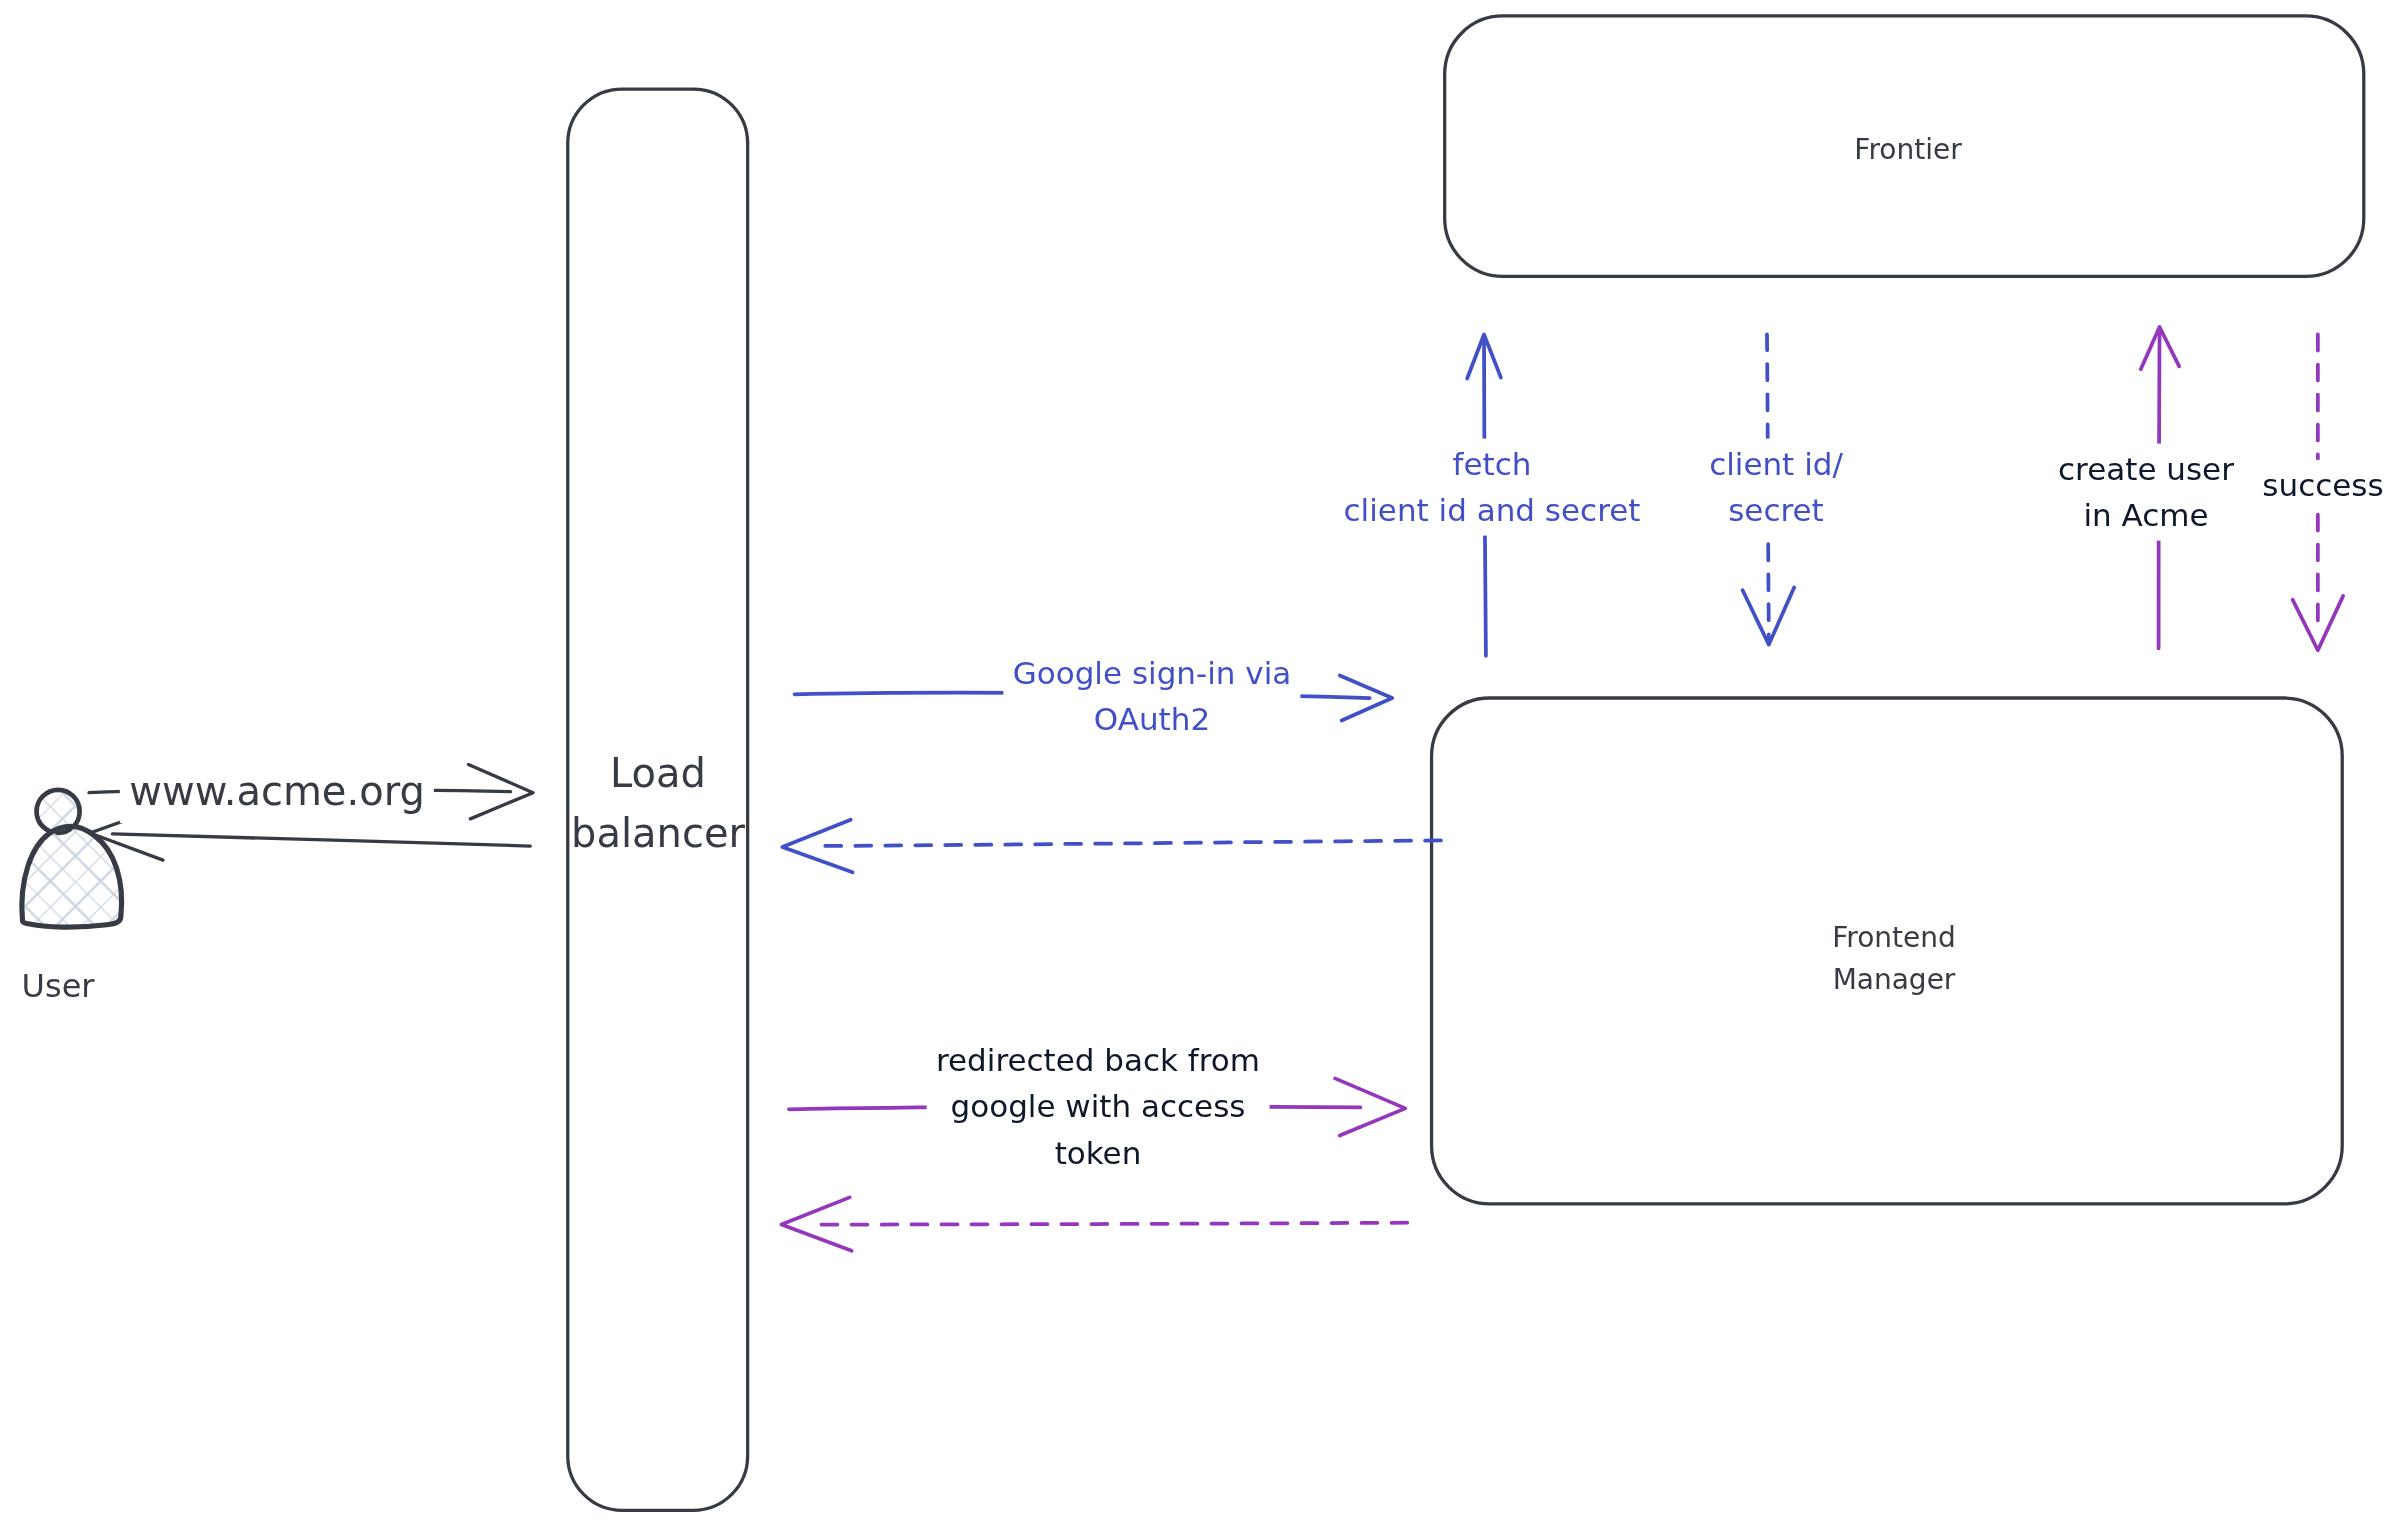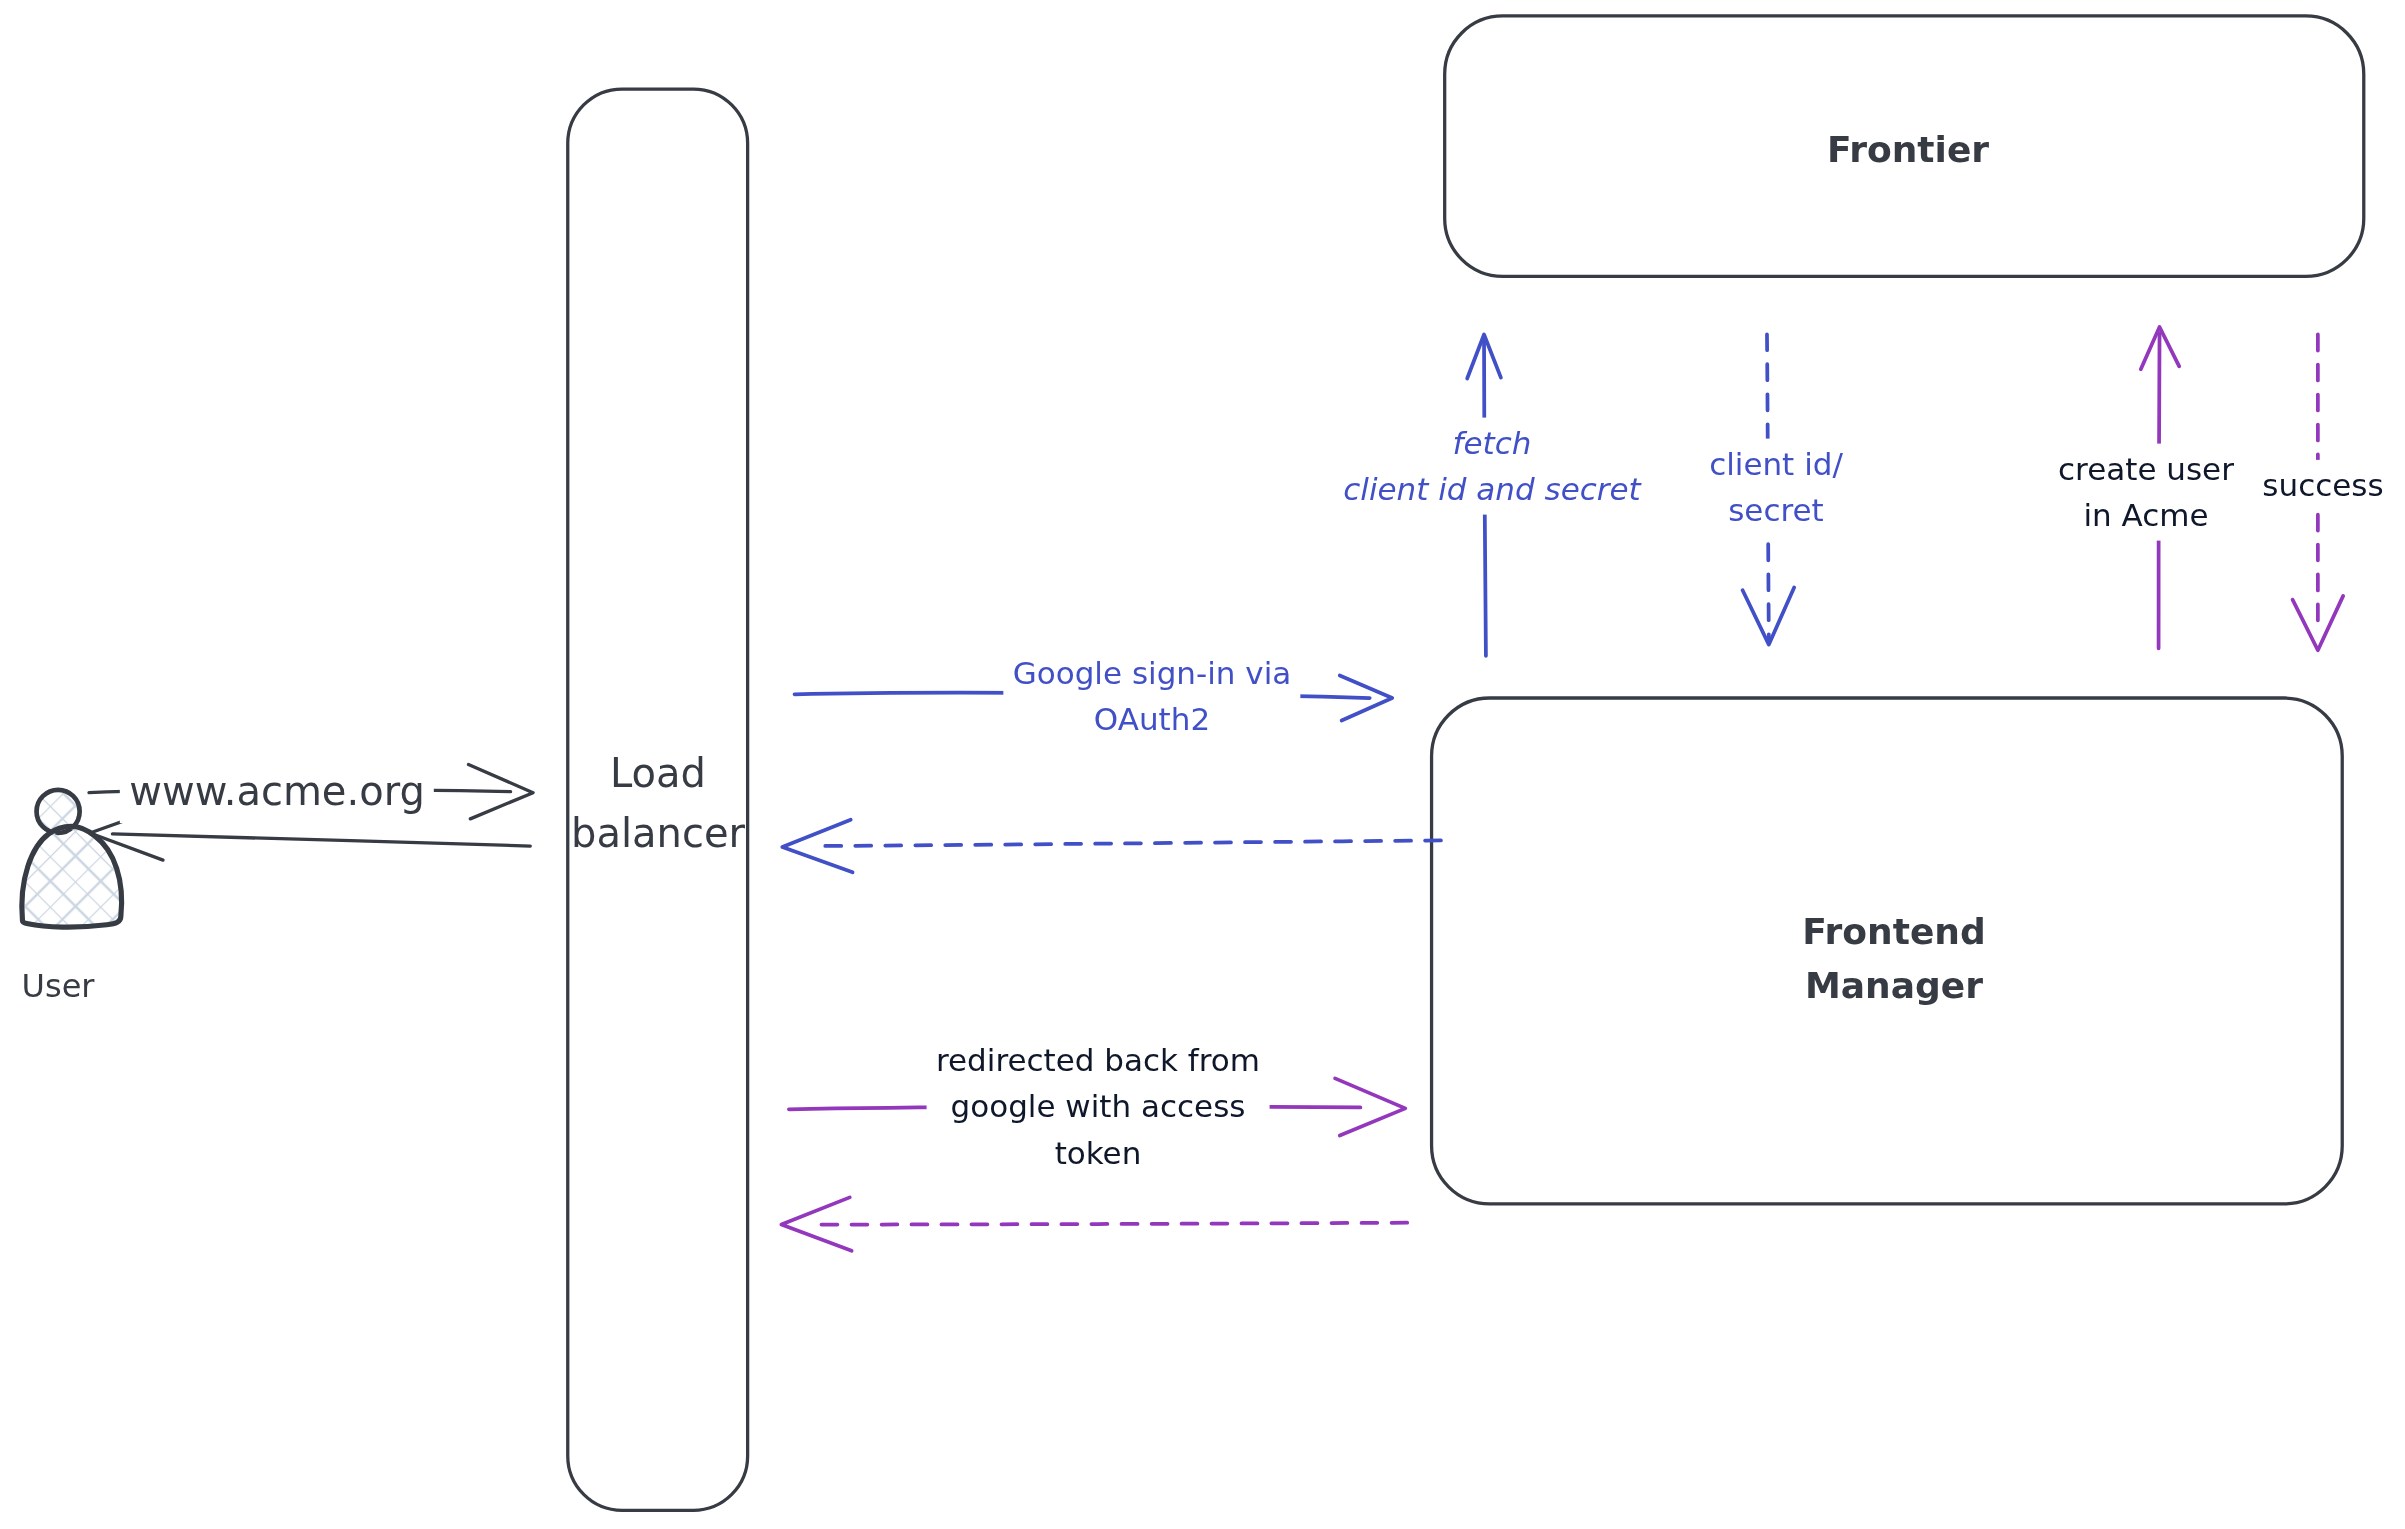--- a/index.html
+++ b/index.html
@@ -17,21 +17,21 @@
     text-align:center;
     white-space:pre-line;
     line-height:1.5;
     z-index:5;
     pointer-events:none;
   }
   .ink{color:#363b44;}
   .blue{color:#4150c7;}
   .purple{color:#0f172a;}
   .mask{background:#ffffff;padding:1.9px 9.4px;}
-  .sz-node{font-size:36px;font-weight:bold;}
+  .sz-node{font-size:28px;}
   .sz-lb{font-size:40px;}
   .sz-msg{font-size:31px;}
   .sz-user{font-size:32px;}
 </style>
 </head>
 <body>
 
 <div id="canvas">
 
   <svg id="diagram-svg" width="2405" height="1530" viewBox="0 0 2567 1633">
@@ -123,21 +123,21 @@
 
   <div class="lbl ink sz-node" style="left:1894px;top:959px;">Frontend
 Manager</div>
 
   <div class="lbl ink sz-lb mask" style="left:277px;top:791px;">www.acme.org</div>
 
   <div class="lbl blue sz-msg mask" style="left:1152px;top:696px;">Google sign-in via
 OAuth2</div>
 
 
-  <div class="lbl blue sz-msg mask" style="left:1492px;top:466px;font-style:italic;">fetch
+  <div class="lbl blue sz-msg mask" style="left:1492px;top:487px;">fetch
 client id and secret</div>
 
   <div class="lbl purple sz-msg mask" style="left:1098px;top:1107px;">redirected back from
 google with access
 token</div>
 
   <div class="lbl blue sz-msg mask" style="left:1776px;top:487px;">client id/
 secret</div>
 
 

